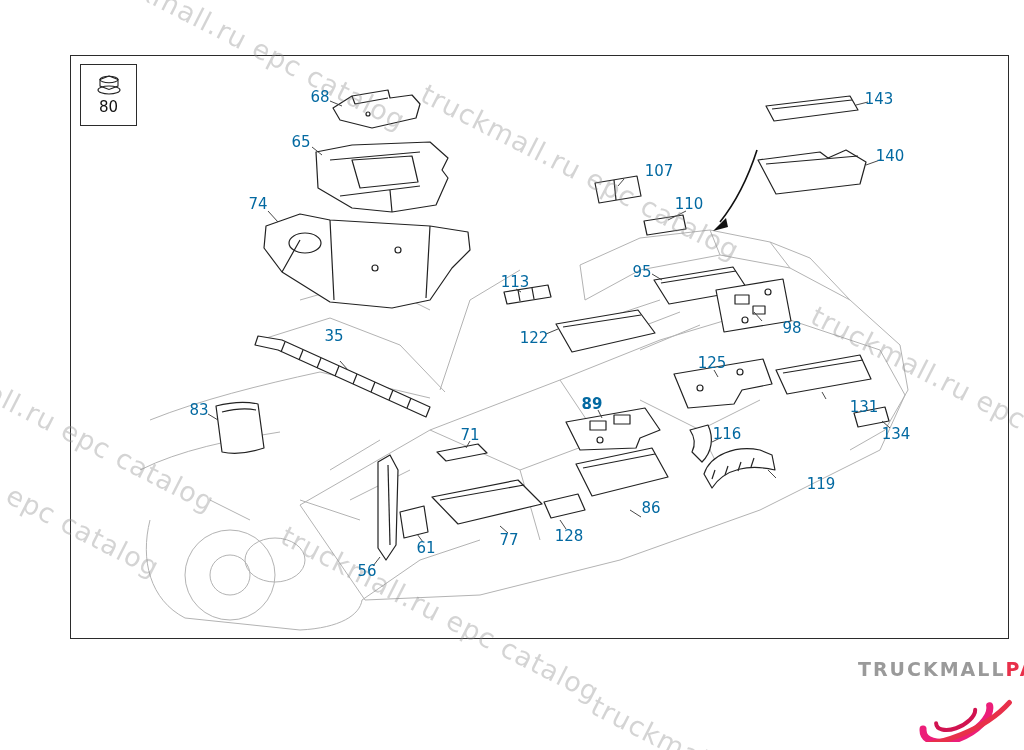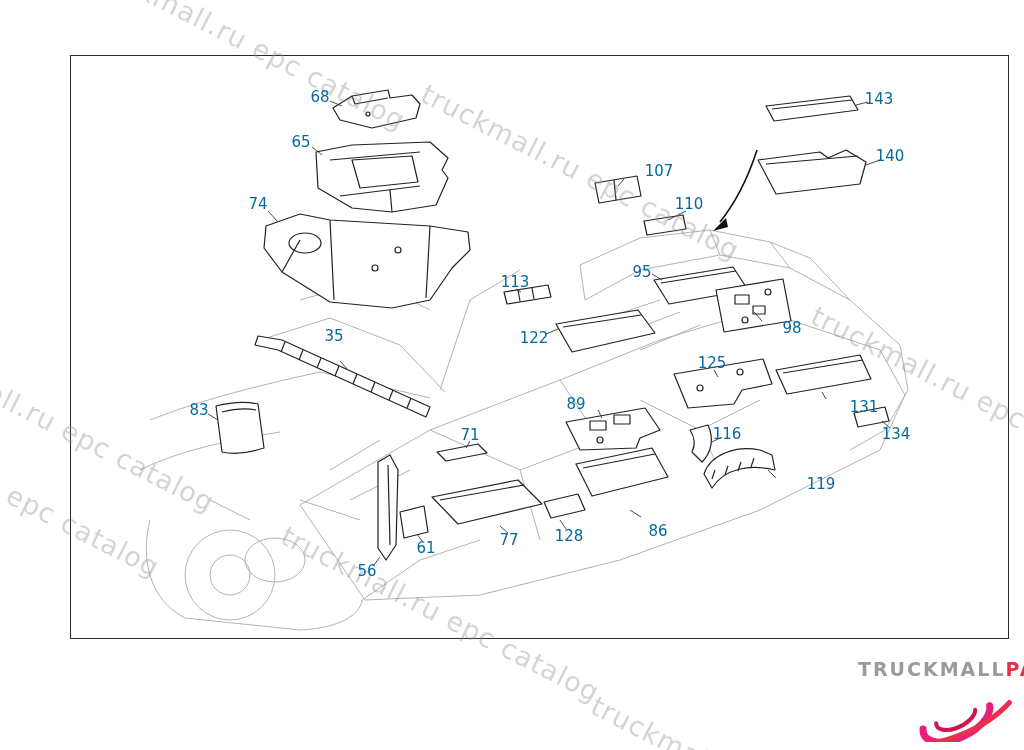--- a/index.html
+++ b/index.html
@@ -170,43 +170,53 @@
   </svg>
 
   <div class="wm" style="left:96px;top:-52px">truckmall.ru epc catalog</div>
   <div class="wm" style="left:430px;top:78px">truckmall.ru epc catalog</div>
   <div class="wm" style="left:-95px;top:330px">truckmall.ru epc catalog</div>
   <div class="wm" style="left:-150px;top:395px">truckmall.ru epc catalog</div>
   <div class="wm" style="left:290px;top:520px">truckmall.ru epc catalog</div>
   <div class="wm" style="left:820px;top:300px">truckmall.ru epc catalog</div>
   <div class="wm" style="left:600px;top:690px">truckmall.ru epc catalog</div>
 
+  <div class="legend-box">
+    <svg width="30" height="22" viewBox="0 0 30 22">
+      <g stroke="#222" stroke-width="1.1" fill="none">
+        <ellipse cx="15" cy="16" rx="11" ry="4"></ellipse>
+        <polygon points="15,2 24,5.5 24,12 15,15.5 6,12 6,5.5"></polygon>
+        <ellipse cx="15" cy="5.5" rx="9" ry="3.2"></ellipse>
+      </g>
+    </svg>
+    <div class="legend-num">80</div>
+  </div>
 
   <div class="labels">
       <span class="part-label" style="left: 320px; top: 97px;">68</span>
       <span class="part-label" style="left: 301px; top: 142px;">65</span>
       <span class="part-label" style="left: 258px; top: 204px;">74</span>
       <span class="part-label" style="left: 659px; top: 171px;">107</span>
       <span class="part-label" style="left: 879px; top: 99px;">143</span>
       <span class="part-label" style="left: 890px; top: 156px;">140</span>
       <span class="part-label" style="left: 689px; top: 204px;">110</span>
       <span class="part-label" style="left: 642px; top: 272px;">95</span>
       <span class="part-label" style="left: 792px; top: 328px;">98</span>
       <span class="part-label" style="left: 515px; top: 282px;">113</span>
       <span class="part-label" style="left: 534px; top: 338px;">122</span>
       <span class="part-label" style="left: 712px; top: 363px;">125</span>
       <span class="part-label" style="left: 334px; top: 336px;">35</span>
       <span class="part-label" style="left: 199px; top: 410px;">83</span>
-      <span class="part-label" style="left: 576px; top: 404px;">89</span>
+      <span class="part-label" style="left: 592px; top: 404px; font-weight: bold;">89</span>
       <span class="part-label" style="left: 828px; top: 407px; margin-left: 36px;">131</span>
       <span class="part-label" style="left: 727px; top: 434px;">116</span>
       <span class="part-label" style="left: 896px; top: 434px;">134</span>
       <span class="part-label" style="left: 470px; top: 435px;">71</span>
       <span class="part-label" style="left: 804px; top: 484px; margin-left: 17px;">119</span>
-      <span class="part-label" style="left: 651px; top: 531px; margin-left: 7px;">86</span>
+      <span class="part-label" style="left: 651px; top: 508px;">86</span>
       <span class="part-label" style="left: 426px; top: 548px;">61</span>
       <span class="part-label" style="left: 509px; top: 540px;">77</span>
       <span class="part-label" style="left: 569px; top: 536px;">128</span>
       <span class="part-label" style="left: 367px; top: 571px;">56</span>
     </div>
 
   <div class="logo">
     <div class="logo-line">
       <span class="logo-gray">TRUCKMALL</span><span class="logo-red">PARTS</span>
     </div>

